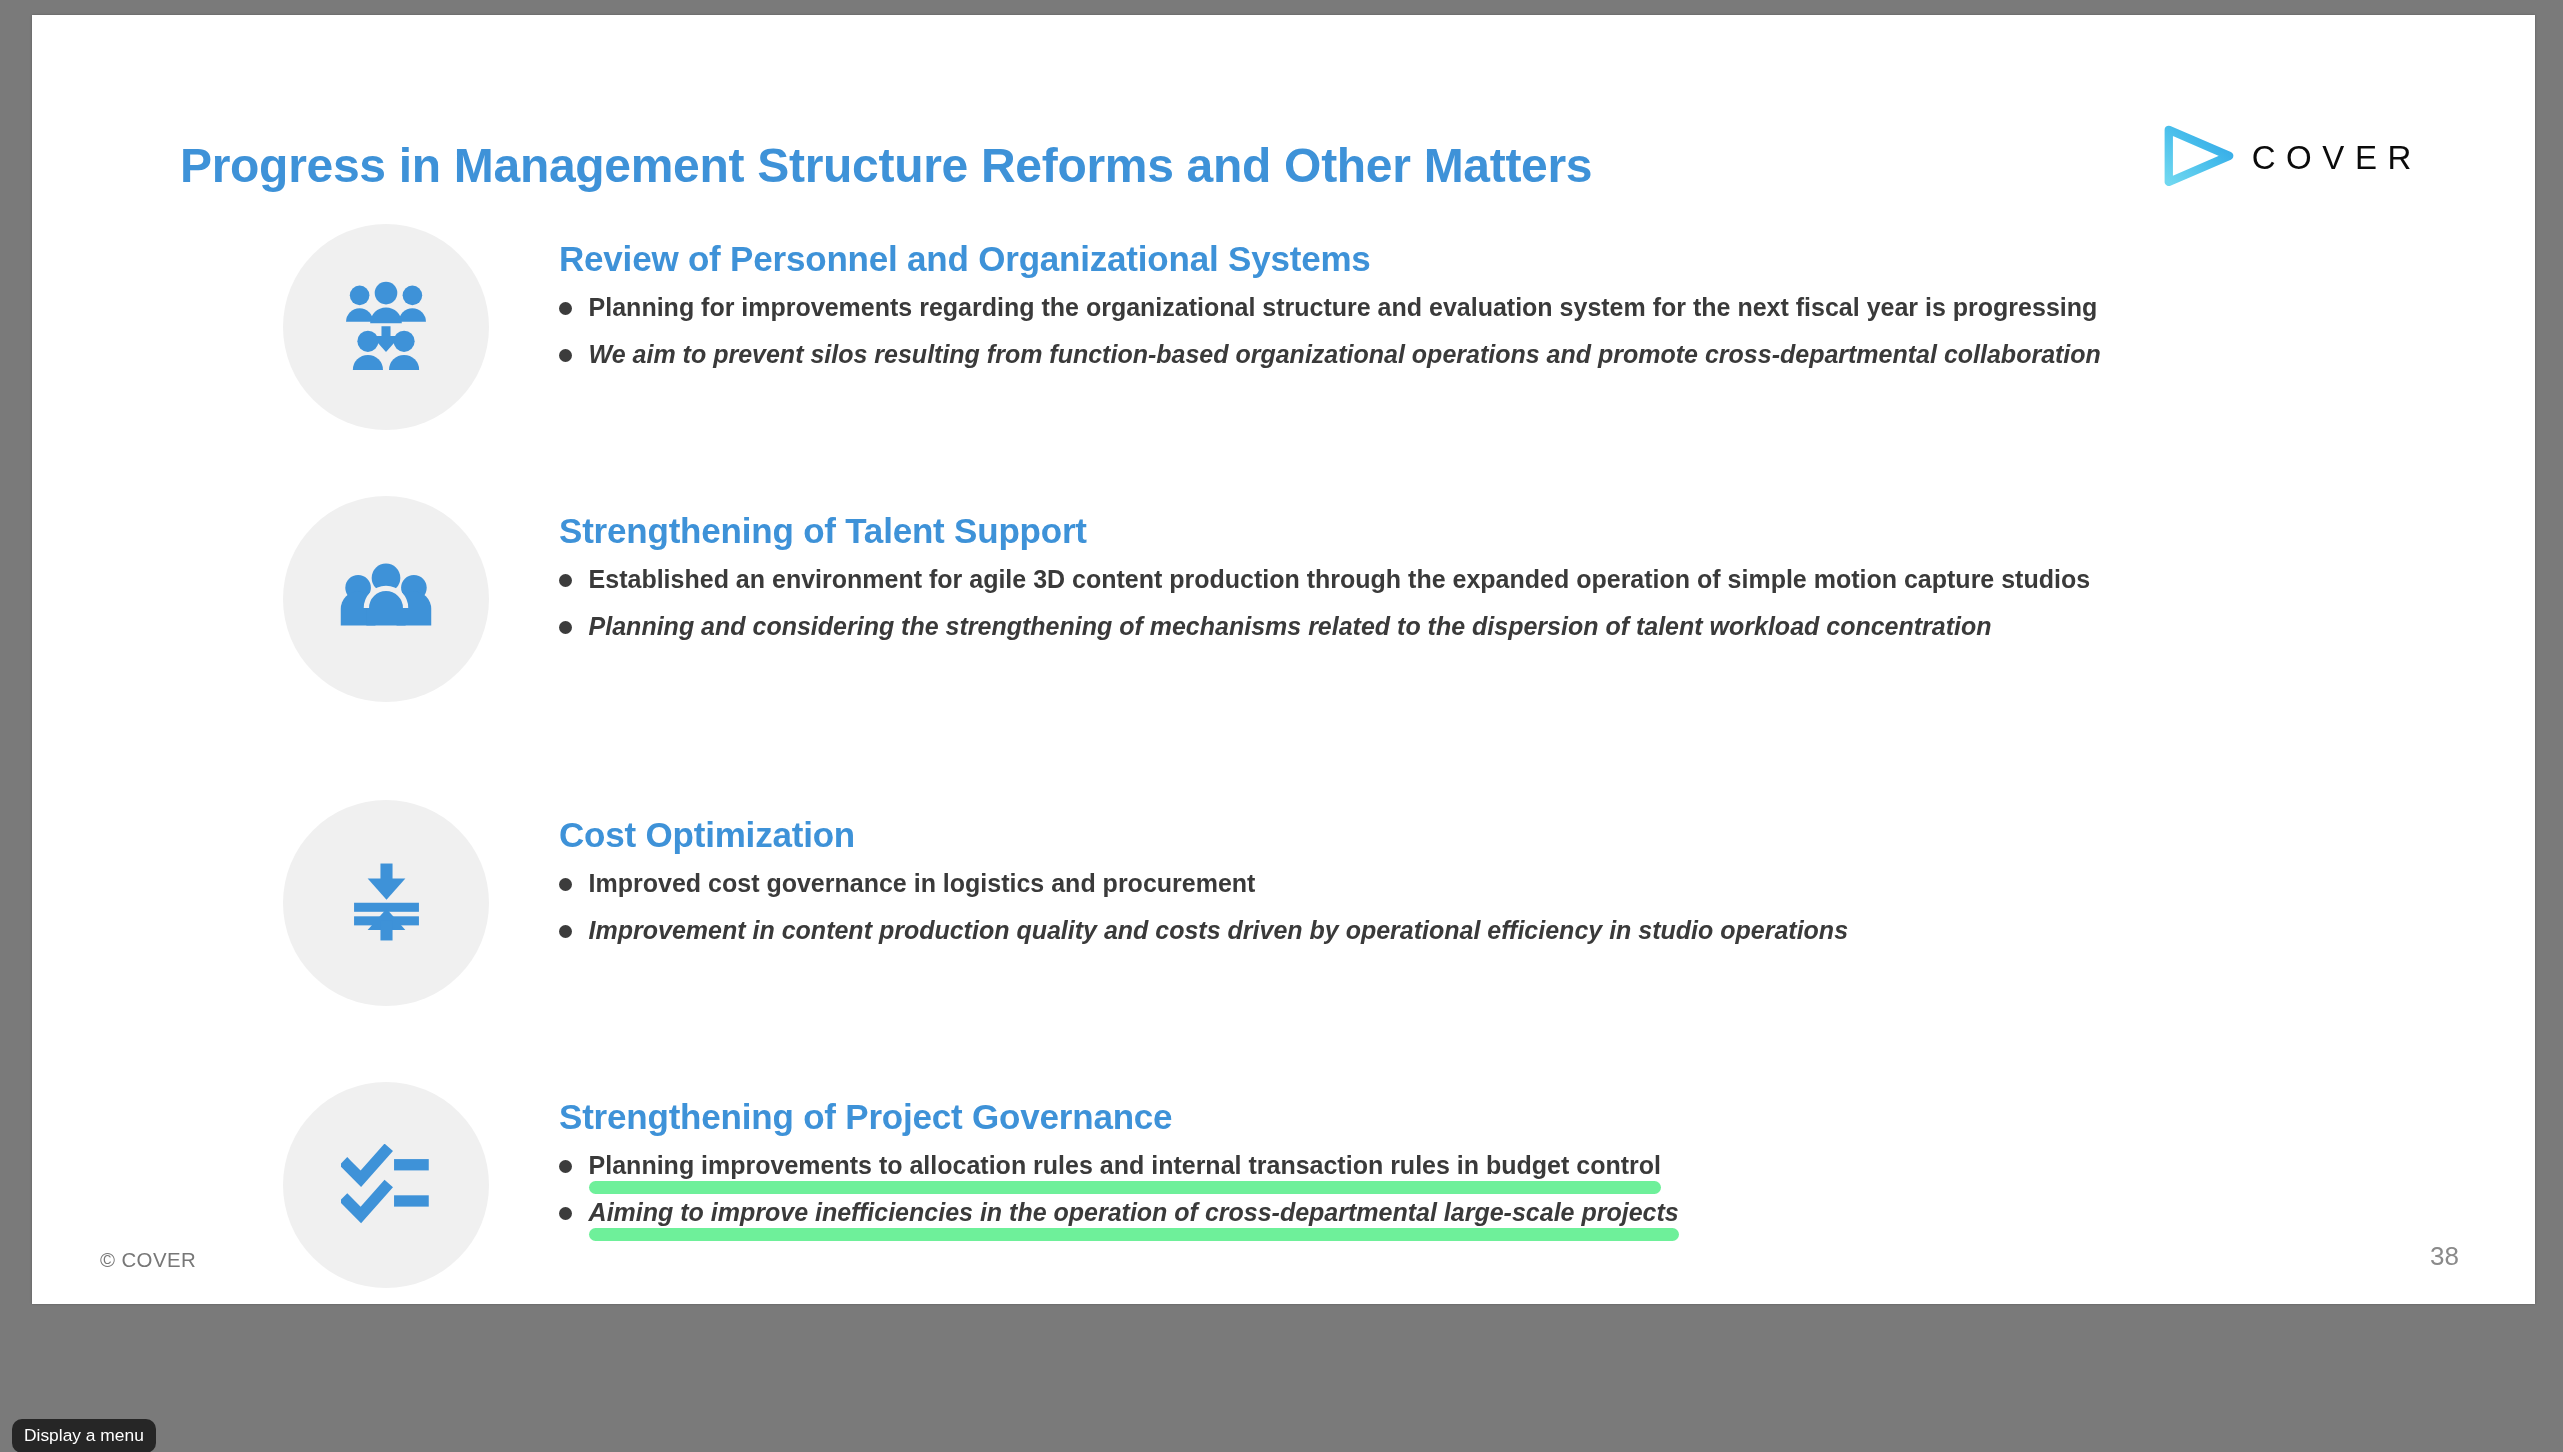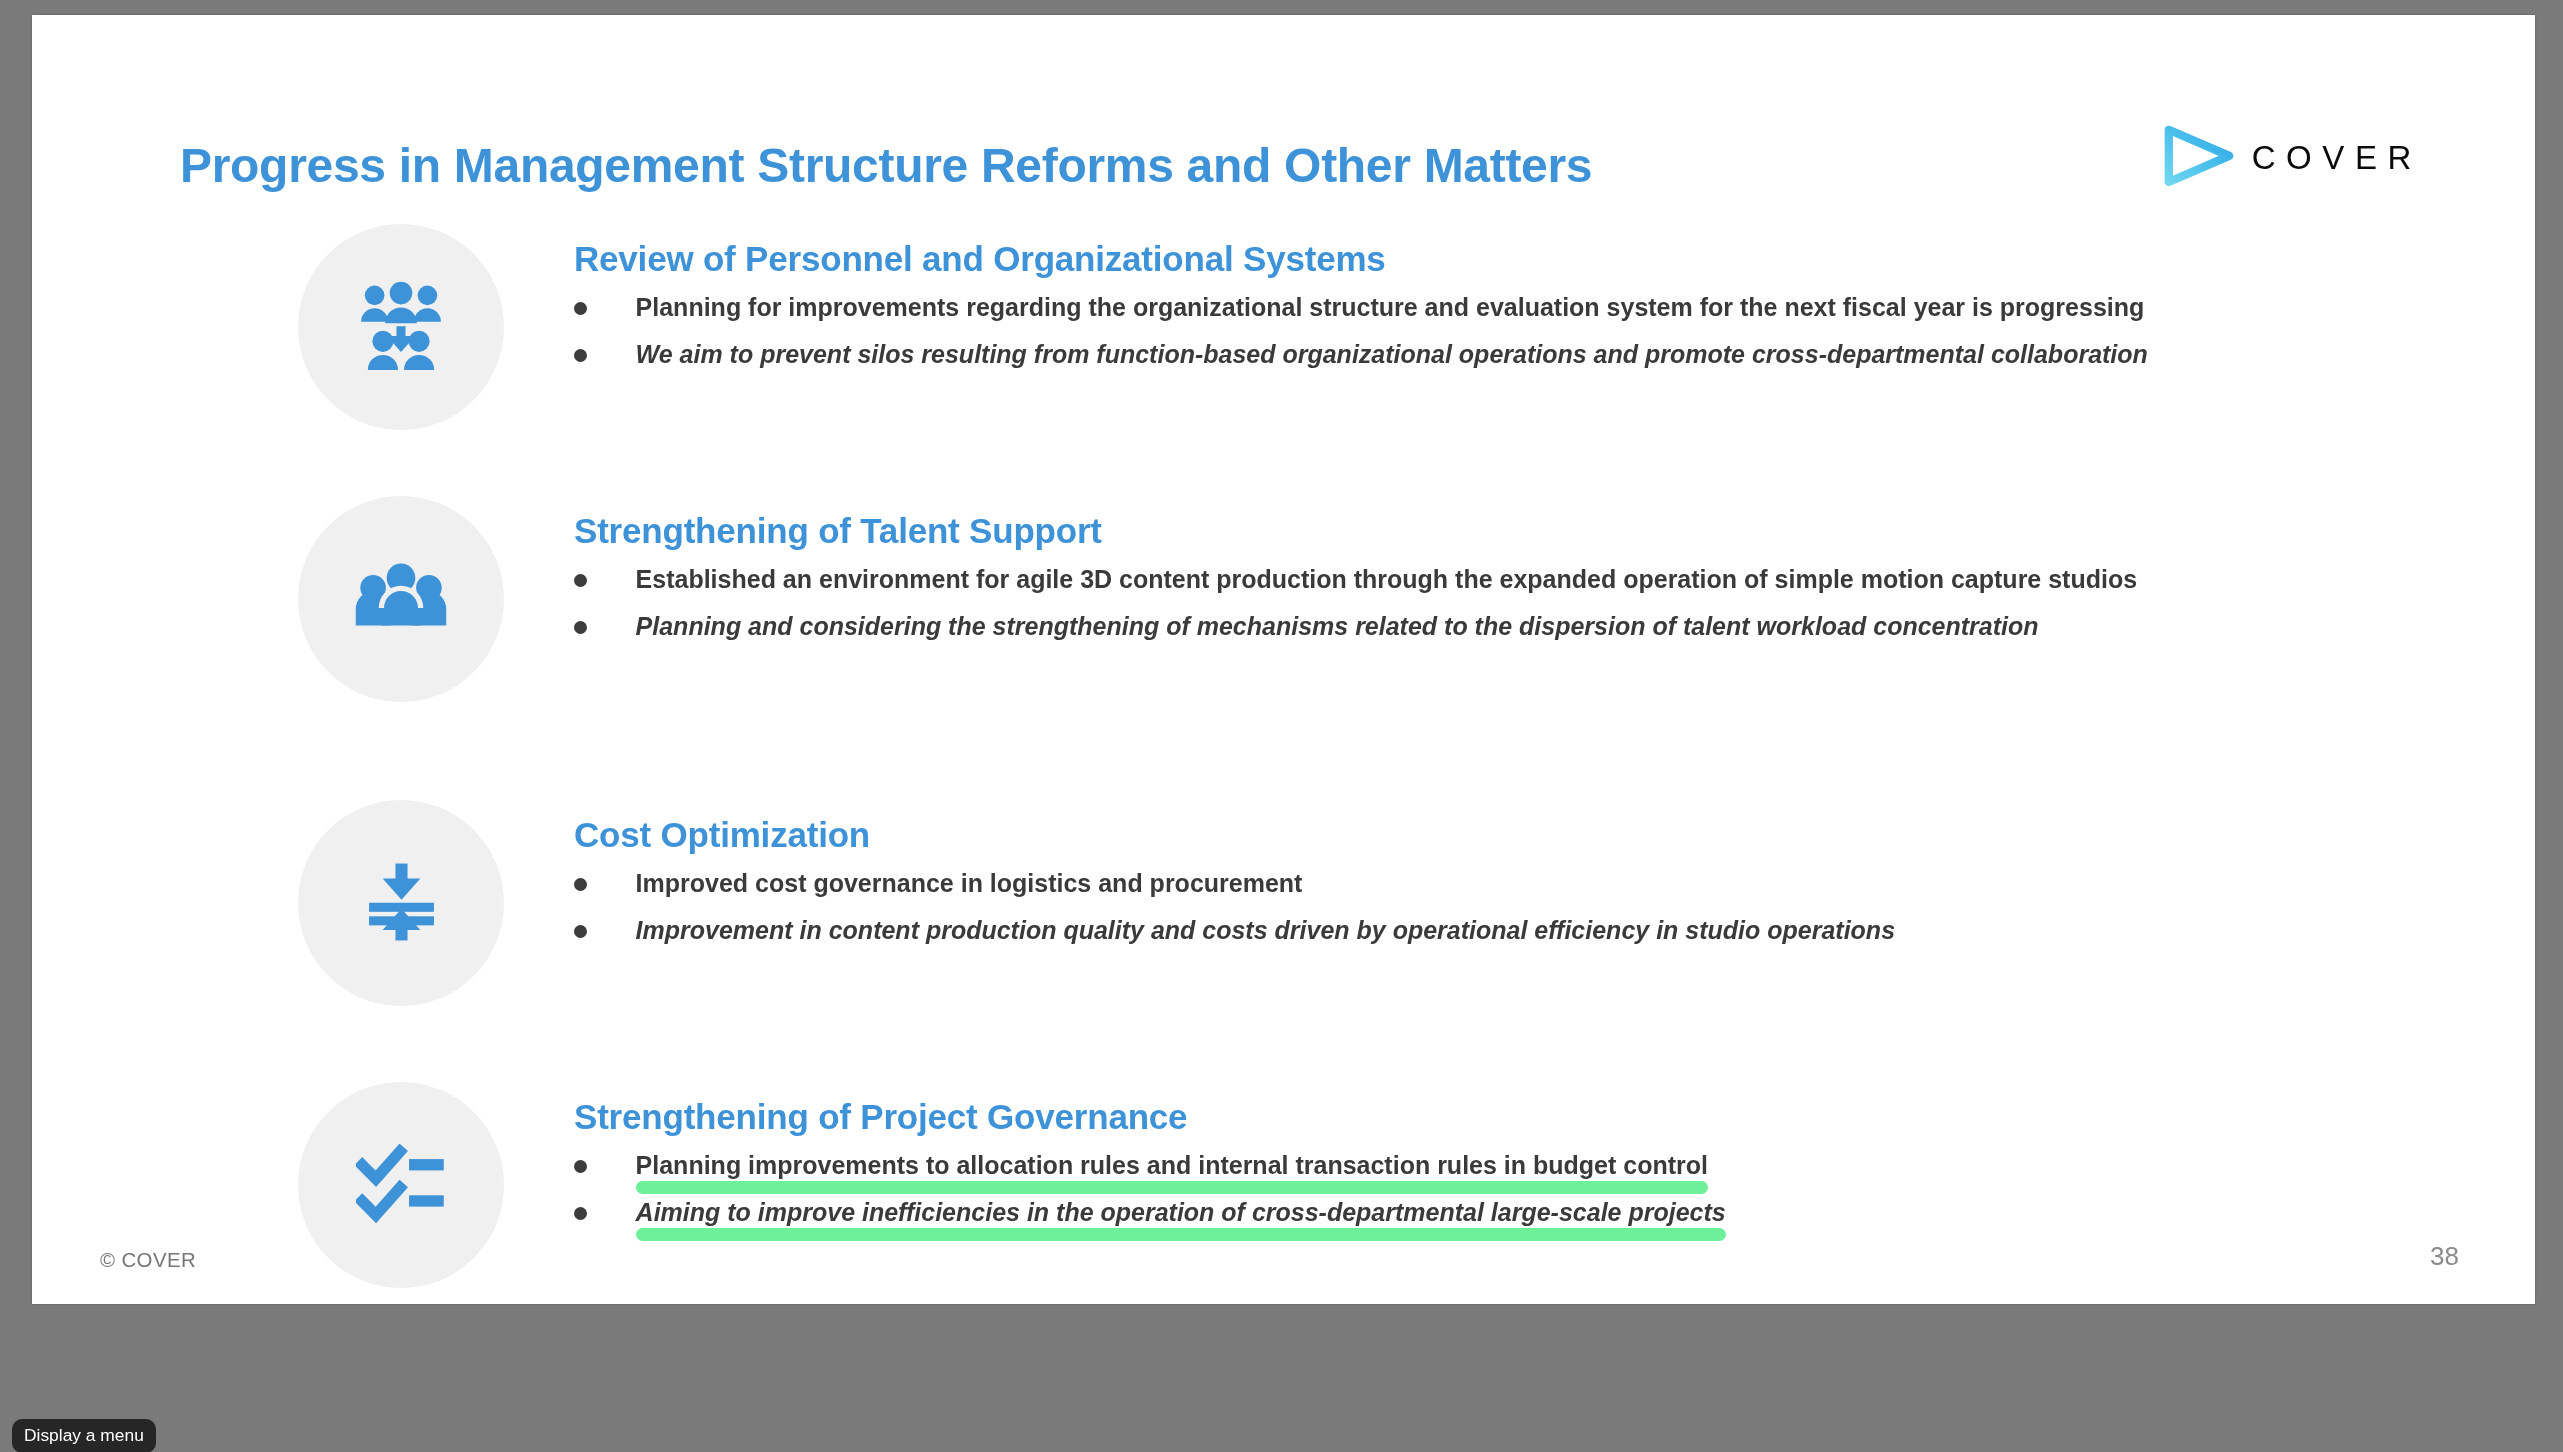--- a/index.html
+++ b/index.html
@@ -65,21 +65,21 @@
   
   #sections {
     position: absolute;
     left: 0;
     top: 0;
     width: 100%;
   }
 
   .section {
     position: absolute;
-    left: 266px;
+    left: 251px;
     width: 2194px;
     display: flex;
     align-items: flex-start;
   }
   .section.s0 { top: 209px; }
   .section.s1 { top: 481px; }
   .section.s2 { top: 785px; }
   .section.s3 { top: 1067px; }
 
   
@@ -129,21 +129,21 @@
   .bullet-dot {
     flex: 0 0 auto;
     width: 13px;
     height: 13px;
     border-radius: 50%;
     background: #3c3c3c;
     margin-top: 12px;
     margin-right: 16.6px;
   }
 
-  .bullet-text { flex: 1 1 auto; position: relative; margin-left: 32px; }
+  .bullet-text { flex: 1 1 auto; position: relative; }
 
   
   .hl-wrap { position: relative; display: inline-block; }
   .hl-wrap .hl-bar {
     position: absolute;
     left: 0;
     right: 0;
     bottom: -10.6px;
     height: 13px;
     border-radius: 6.8px;

